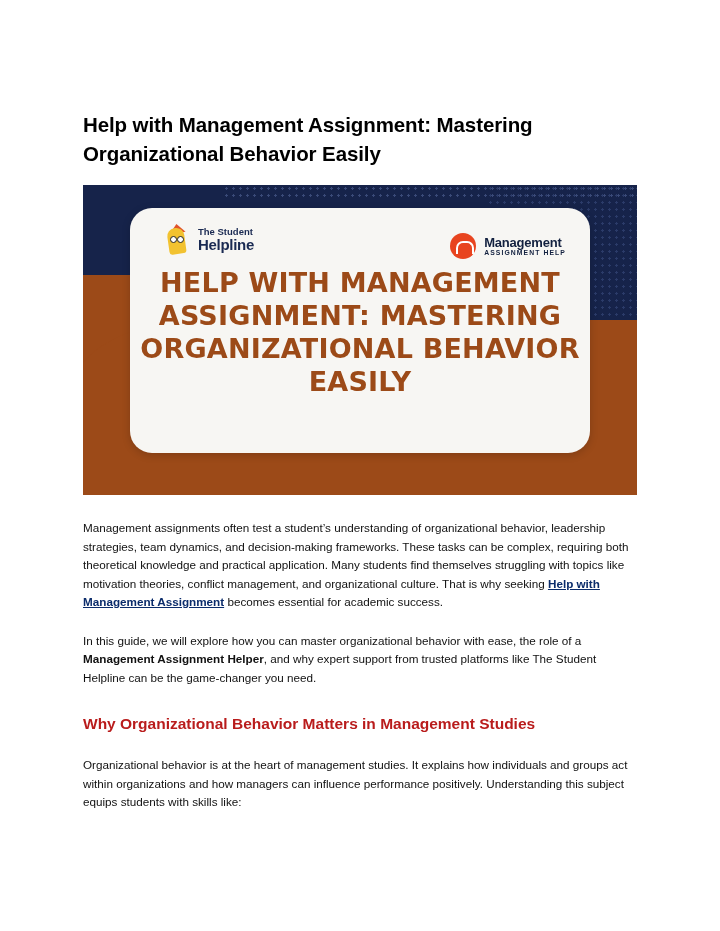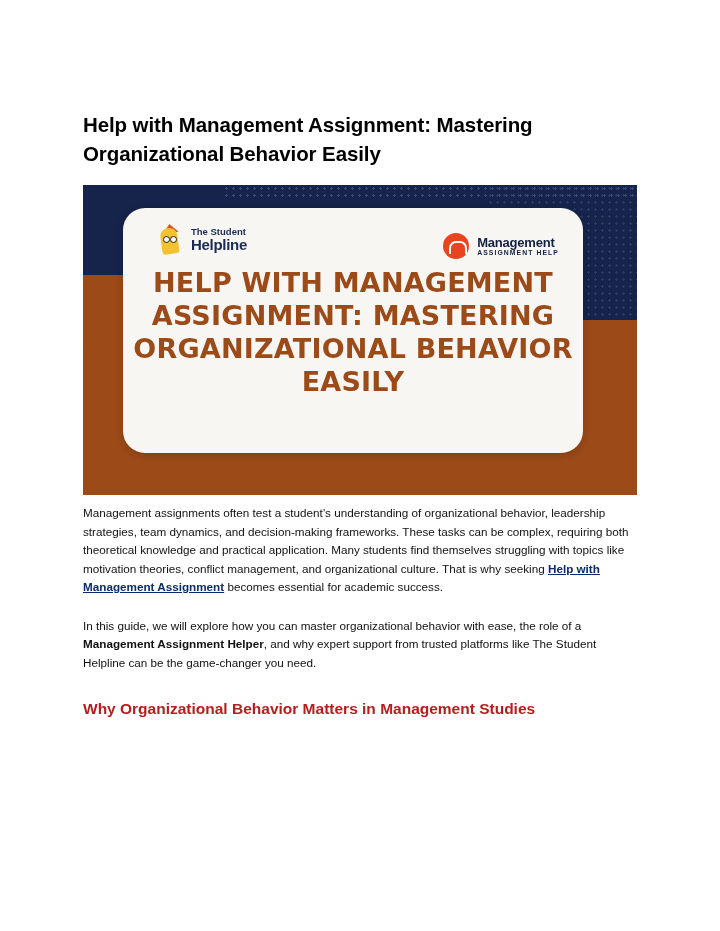--- a/index.html
+++ b/index.html
@@ -79,21 +79,21 @@
     position: absolute;
     left: -10px;
     bottom: 0;
     width: 300px;
     height: 220px;
     background: #9c4a18;
     border-top-right-radius: 180px 120px;
   }
   .hero .card {
     position: absolute;
-    left: 40px;
+    left: 47px;
     top: 23px;
     width: 460px;
     height: 245px;
     background: #f7f6f3;
     border-radius: 22px;
     box-shadow: 0 2px 8px rgba(0,0,0,0.18);
   }
   .hero .logo-left {
     position: absolute;
     left: 32px;
@@ -207,21 +207,21 @@
     line-height: 33px;
     letter-spacing: 0.2px;
   }
   p.body {
     font-size: 11.7px;
     line-height: 18.5px;
     margin: 20px 0 0 0;
     color: #111;
     text-align: left;
   }
-  p.body.first { margin-top: 9px; }
+  p.body.first { margin-top: 24px; }
   h2.sub {
     font-size: 15.5px;
     line-height: 25px;
     font-weight: bold;
     margin: 24px 0 0 0;
     color: #b91c1c;
   }
   a.link {
     color: #0b2c6b;
     font-weight: bold;
@@ -268,15 +268,16 @@
         <div class="headline">HELP WITH MANAGEMENT ASSIGNMENT: MASTERING ORGANIZATIONAL BEHAVIOR EASILY</div>
       </div>
     </div>
 
     <p class="body first"><span>Management assignments often test a student’s understanding of organizational behavior, leadership strategies, team dynamics, and decision-making frameworks. These tasks can be complex, requiring both theoretical knowledge and practical application. Many students find themselves struggling with topics like motivation theories, conflict management, and organizational culture. That is why seeking </span><a class="link" href="#">Help with Management Assignment</a><span> becomes essential for academic success.</span></p>
 
     <p class="body"><span>In this guide, we will explore how you can master organizational behavior with ease, the role of a </span><strong class="b">Management Assignment Helper</strong><span>, and why expert support from trusted platforms like The Student Helpline can be the game-changer you need.</span></p>
 
     <h2 class="sub">Why Organizational Behavior Matters in Management Studies</h2>
 
+    <p class="body">Organizational behavior is at the heart of management studies. It explains how individuals and groups act within organizations and how managers can influence performance positively. Understanding this subject equips students with skills like:</p>
 
   </div>
 </div>
 
 </body></html>

